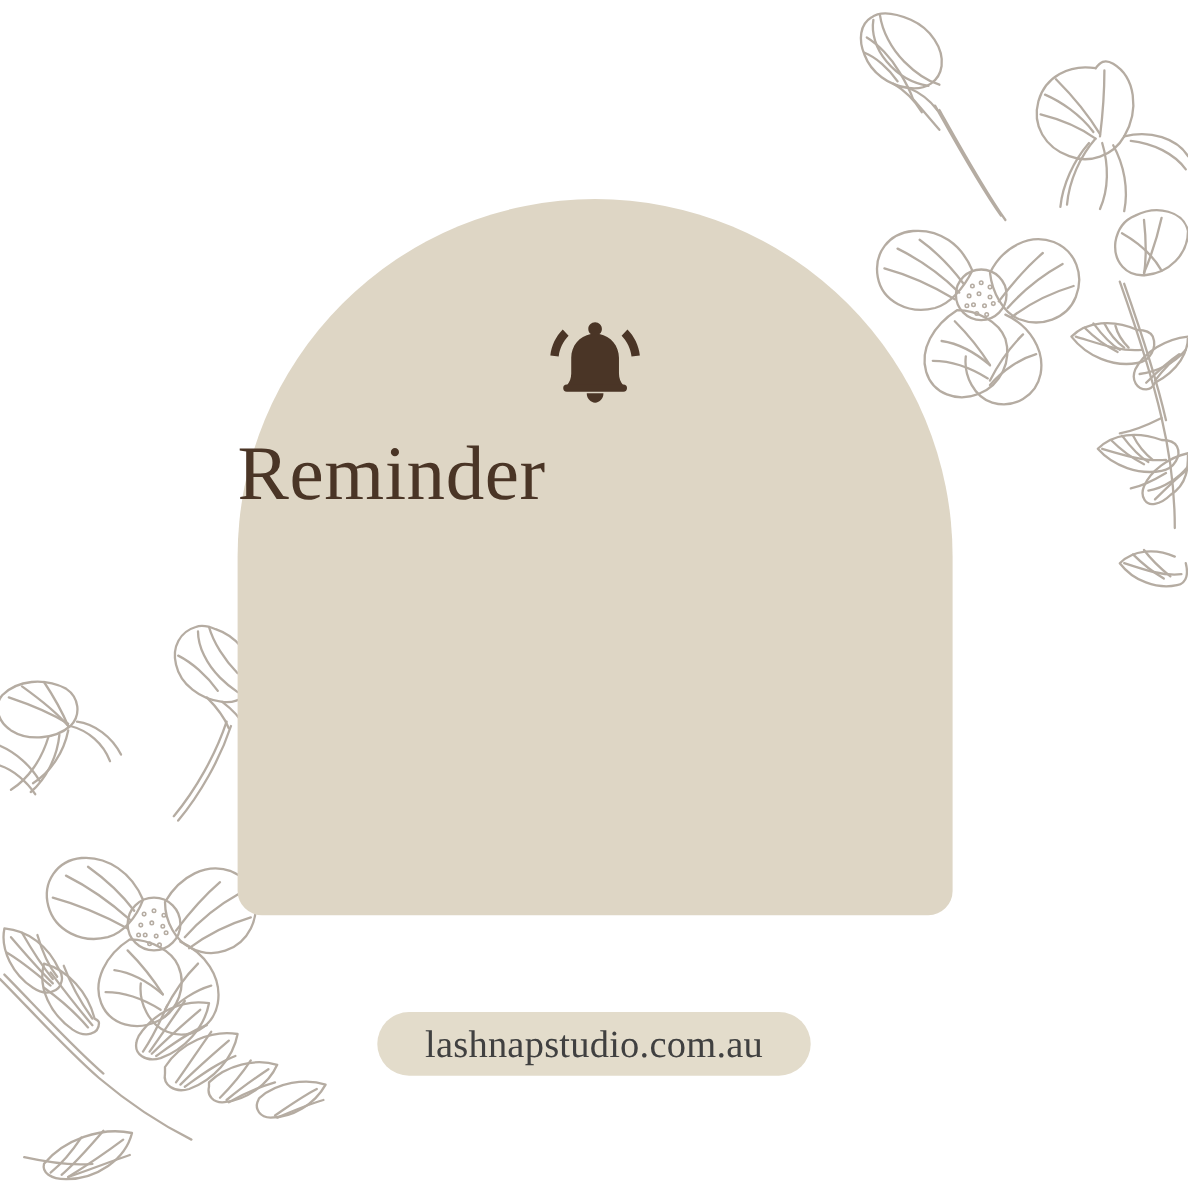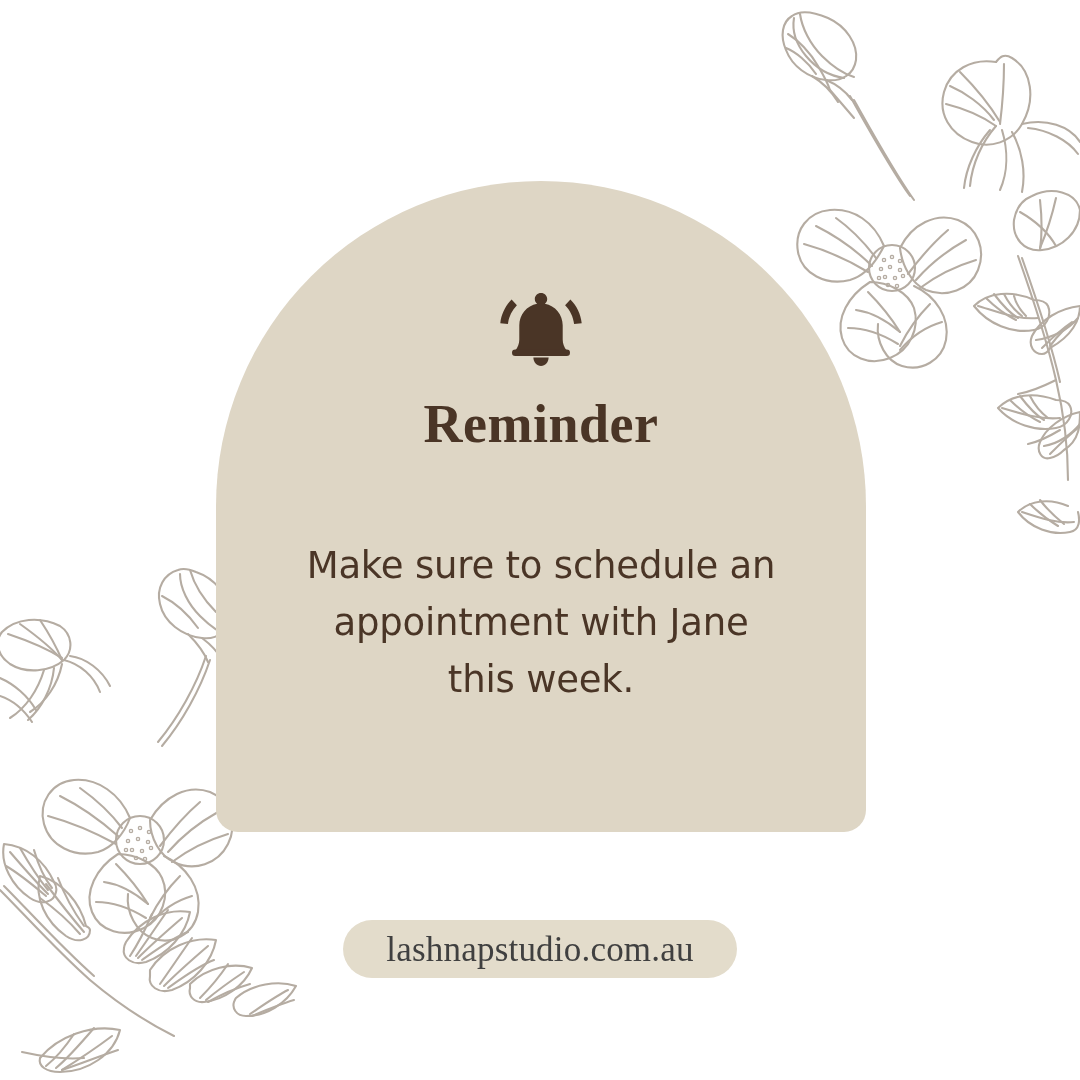--- a/index.html
+++ b/index.html
@@ -64,28 +64,26 @@
     width: 92px;
     height: 86px;
   }
 
   
   #headline {
     position: absolute;
     left: 0;
     right: 0;
     top: 216px;
-    text-align: center;
     font-family: "Liberation Serif", "DejaVu Serif", serif;
-    font-size: 54px;
+    font-size: 70px;
     line-height: 1;
     letter-spacing: 0.5px;
     color: #4a3526;
     white-space: nowrap;
-    font-weight: bold;
   }
 
   
   #body-copy {
     position: absolute;
     left: 64px;
     right: 64px;
     top: 356px;
     text-align: center;
     font-family: "DejaVu Sans", "Liberation Sans", sans-serif;
@@ -409,24 +407,19 @@
 
       <path d="M16.6 14.6 C10.3 20.9 6.3 29.2 5.3 38.2
                L12.9 39.1 C13.7 31.9 16.9 25.3 21.9 20.2 Z"></path>
 
       <path d="M75.4 14.6 C81.7 20.9 85.7 29.2 86.7 38.2
                L79.1 39.1 C78.3 31.9 75.1 25.3 70.1 20.2 Z"></path>
     </svg>
 
     <div id="headline">Reminder</div>
 
-    <div id="body-copy">
-      <span class="line">Make sure to schedule an</span>
-      <span class="line">appointment with Jane</span>
-      <span class="line">this week.</span>
-    </div>
   </div>
 
   <div id="url-pill">
     <span id="url-text">lashnapstudio.com.au</span>
   </div>
 
 </div>
 
 </body></html>

